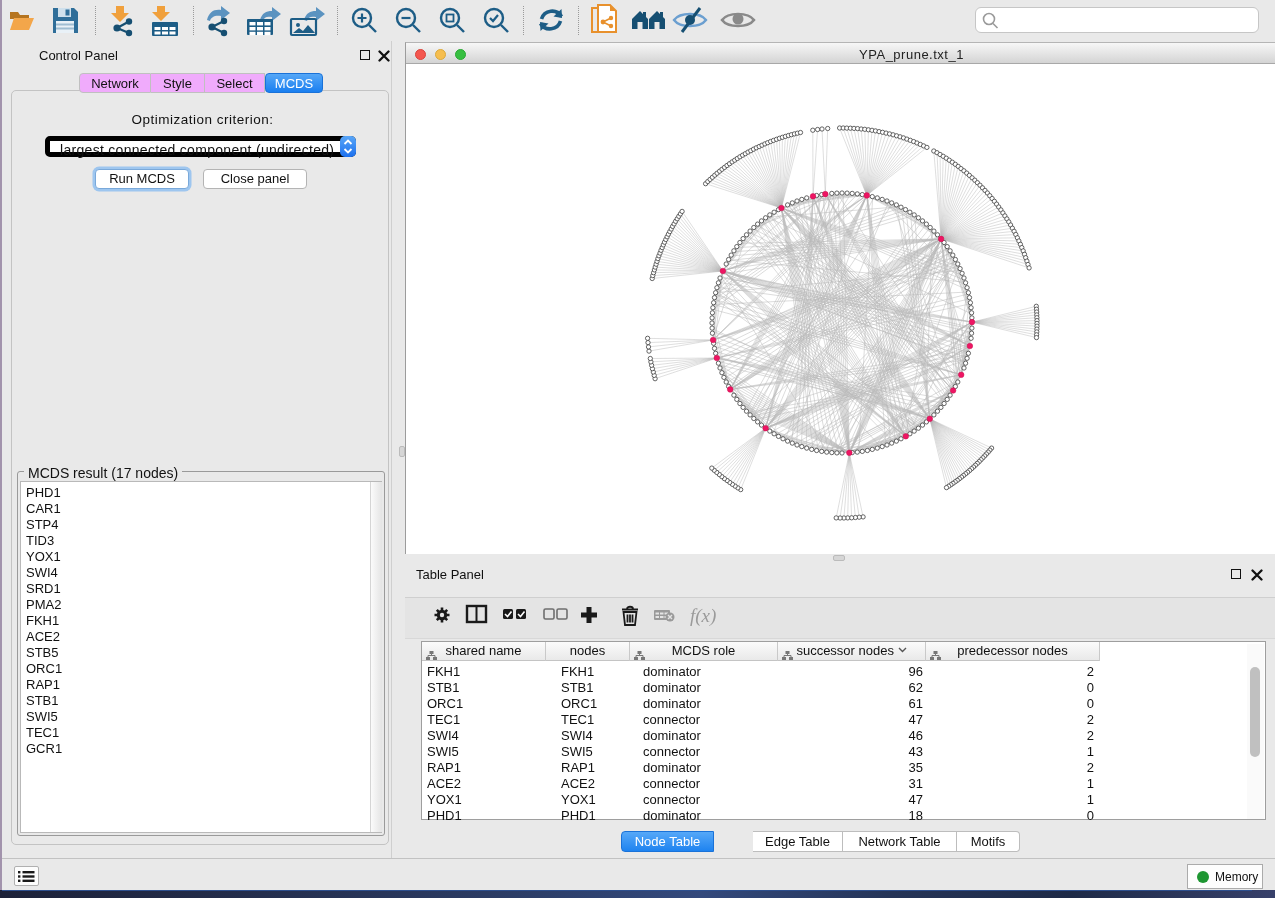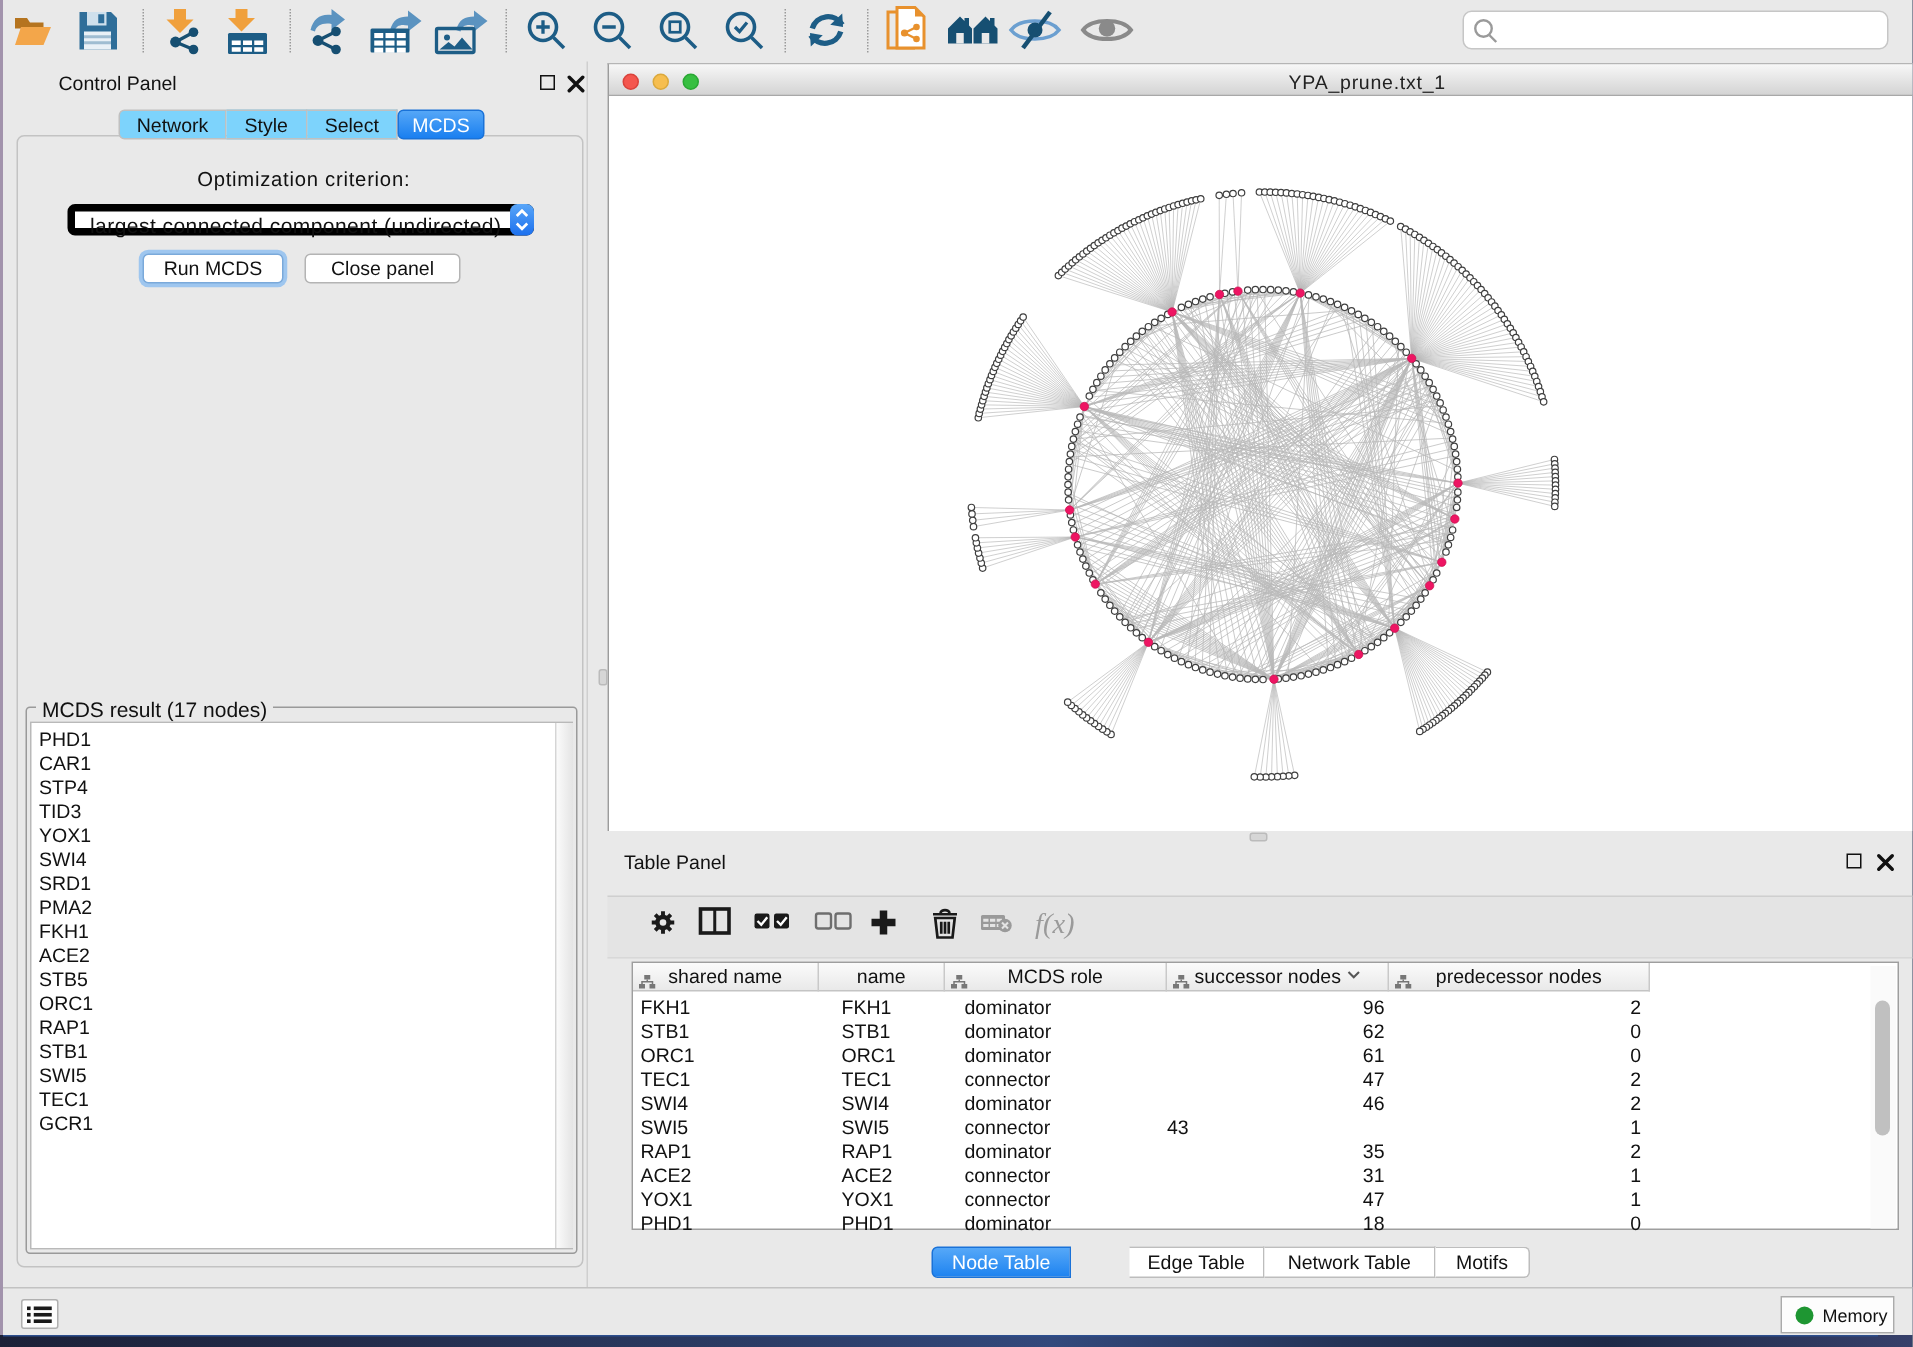--- a/index.html
+++ b/index.html
@@ -15,21 +15,21 @@
 #app { left:0; top:0; width:1275px; height:890px; background:#e9e9e9; }
 .sep { position:absolute; top:6px; height:29px; width:0;
   border-left:1px dotted #9a9a9a; }
 #searchbox { position:absolute; left:975px; top:7px; width:284px; height:26px;
   background:#fff; border:1px solid #c6c6c6; border-radius:6px; }
 
 #cp-title { left:15px; top:48px; font-size:13px; color:#111;margin-left:24px; }
 .winbtn { position:absolute; width:10px; height:10px; border:1.6px solid #111; }
 #cp-panel { left:11px; top:90px; width:378px; height:755px;
   border:1px solid #c3c3c3; border-radius:5px; background:#e9e9e9; }
-.tab { position:absolute; top:73px; height:20px; background:#7dd3fc;
+.tab { position:absolute; top:73px; height:20px; background:#f0abfc;
   border:1px solid #c0c0c0; font-size:13px; color:#111; text-align:center;
   line-height:19px; }
 #tab-mcds { background:linear-gradient(#55a7f7,#1a7ff0); color:#fff;
   border:1px solid #1a72d8; border-radius:4px; }
 #optlabel { left:47px; top:112px; width:311px; text-align:center; font-size:13.5px; letter-spacing:0.5px; color:#111; }
 #dropdown { left:45px; top:136px; width:311px; height:21px; background:#fff;
   border:5px solid #000000; border-radius:5px; font-size:14px; color:#111;
   line-height:19px; padding-left:10px; letter-spacing:0.3px; }
 #dd-spin { left:340px; top:136px; width:16px; height:21px; border-radius:5px;
   background:linear-gradient(#59a6f8,#1c70ee); }
@@ -1344,21 +1344,21 @@
  <div id="tbl-head" class="abs"></div>
  <div class="th" style="left:0px; width:124px;">shared name</div>
 <div class="abs" style="left:4px; top:4px;"><svg width="11" height="10" viewBox="0 0 11 10" style="vertical-align:-1px">
           <g fill="#777">
             <rect x="3.5" y="0" width="4" height="3"></rect>
             <rect x="0" y="6" width="4" height="3"></rect>
             <rect x="7" y="6" width="4" height="3"></rect>
             <path d="M5.5 3 v2 M2 6 v-1.5 h7 V6" stroke="#777" fill="none" stroke-width="1"></path>
           </g>
         </svg></div>
-<div class="th" style="left:124px; width:84px;">name</div>
+<div class="th" style="left:124px; width:84px;">nodes</div>
 <div class="th" style="left:208px; width:148px;">MCDS role</div>
 <div class="abs" style="left:212px; top:4px;"><svg width="11" height="10" viewBox="0 0 11 10" style="vertical-align:-1px">
           <g fill="#777">
             <rect x="3.5" y="0" width="4" height="3"></rect>
             <rect x="0" y="6" width="4" height="3"></rect>
             <rect x="7" y="6" width="4" height="3"></rect>
             <path d="M5.5 3 v2 M2 6 v-1.5 h7 V6" stroke="#777" fill="none" stroke-width="1"></path>
           </g>
         </svg></div>
 <div class="th" style="left:356px; width:148px;">successor nodes <svg width="9" height="6" viewBox="0 0 9 6" style="vertical-align:2px">
@@ -1402,21 +1402,21 @@
 <div class="td" style="left:356px; width:148px; top:70px; text-align:right; padding-right:3px;">47</div>
 <div class="td" style="left:504px; width:174px; top:70px; text-align:right; padding-right:6px;">2</div>
 <div class="td" style="left:5px; top:86px;">SWI4</div>
 <div class="td" style="left:139px; top:86px;">SWI4</div>
 <div class="td" style="left:221px; top:86px;">dominator</div>
 <div class="td" style="left:356px; width:148px; top:86px; text-align:right; padding-right:3px;">46</div>
 <div class="td" style="left:504px; width:174px; top:86px; text-align:right; padding-right:6px;">2</div>
 <div class="td" style="left:5px; top:102px;">SWI5</div>
 <div class="td" style="left:139px; top:102px;">SWI5</div>
 <div class="td" style="left:221px; top:102px;">connector</div>
-<div class="td" style="left:356px; width:148px; top:102px; padding-right:3px;">43</div>
+<div class="td" style="left:356px; width:148px; top:102px; text-align:right; padding-right:3px;">43</div>
 <div class="td" style="left:504px; width:174px; top:102px; text-align:right; padding-right:6px;">1</div>
 <div class="td" style="left:5px; top:118px;">RAP1</div>
 <div class="td" style="left:139px; top:118px;">RAP1</div>
 <div class="td" style="left:221px; top:118px;">dominator</div>
 <div class="td" style="left:356px; width:148px; top:118px; text-align:right; padding-right:3px;">35</div>
 <div class="td" style="left:504px; width:174px; top:118px; text-align:right; padding-right:6px;">2</div>
 <div class="td" style="left:5px; top:134px;">ACE2</div>
 <div class="td" style="left:139px; top:134px;">ACE2</div>
 <div class="td" style="left:221px; top:134px;">connector</div>
 <div class="td" style="left:356px; width:148px; top:134px; text-align:right; padding-right:3px;">31</div>

